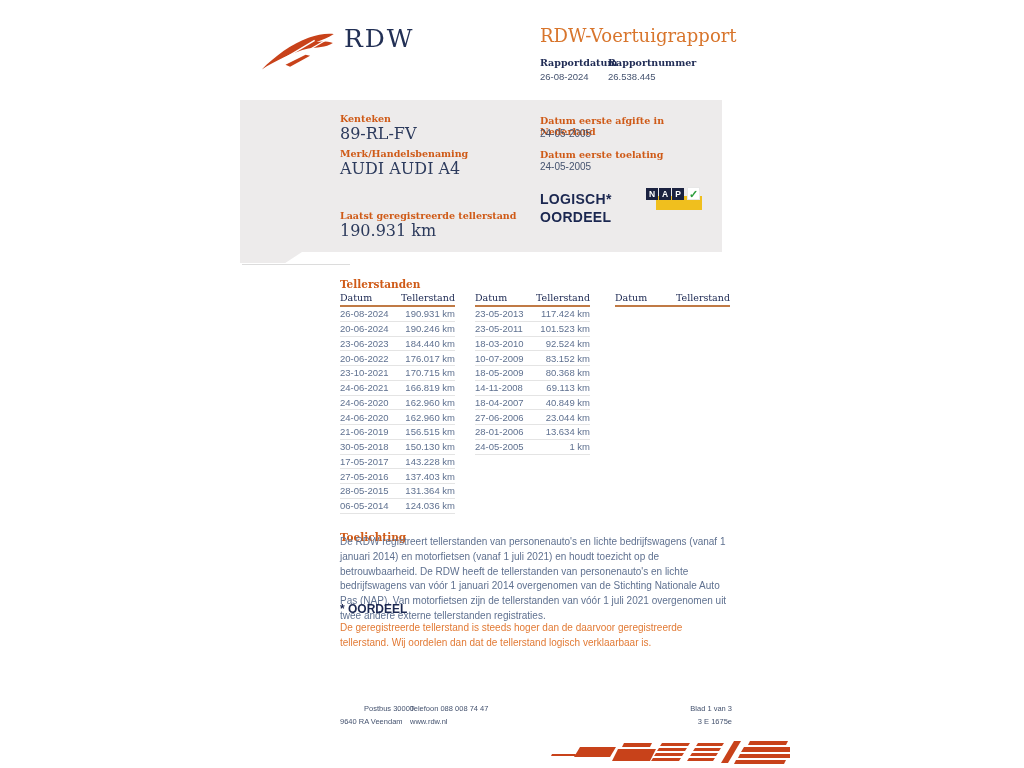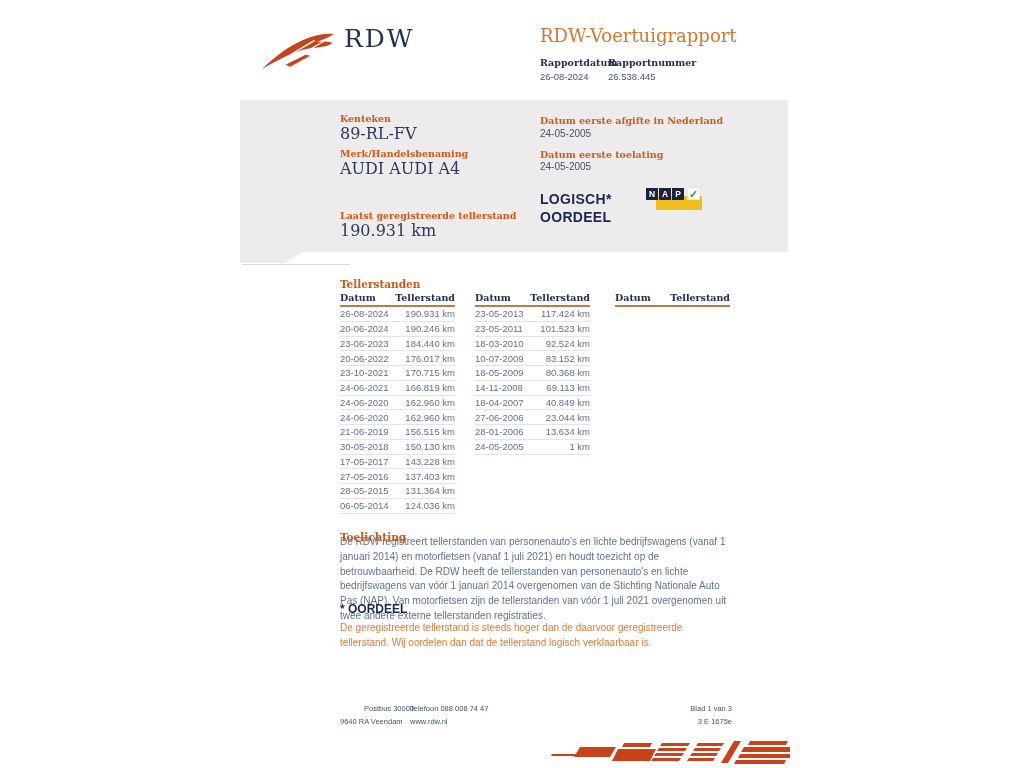--- a/index.html
+++ b/index.html
@@ -13,21 +13,21 @@
   #logo-word { position:absolute; left:84px; top:6px; font-family:"DejaVu Serif", serif;
                font-size:25px; letter-spacing:2px; color:#223055; }
   #report-title { position:absolute; left:540px; top:25px; font-family:"DejaVu Serif", serif;
                   font-size:18px; color:#d8752c; }
   .hdr-meta { position:absolute; top:57px; width:120px; }
   .hdr-meta .lbl { font-family:"DejaVu Serif", serif; font-weight:bold; font-size:9.5px; color:#202c55; }
   .hdr-meta .val { font-size:9.5px; color:#45536f; margin-top:3px; }
   #meta-date { left:540px; } #meta-num { left:608px; }
 
   
-  #panel { position:absolute; left:240px; top:100px; width:548px; height:152px; background:#edebeb;padding-left:42px; }
+  #panel { position:absolute; left:240px; top:100px; width:482px; height:152px; background:#edebeb;padding-left:42px; }
   #panel-tab { position:absolute; left:240px; top:252px; width:62px; height:11px; background:#edebeb;
                clip-path:polygon(0 0,100% 0,73% 100%,0 100%); }
   #panel-tab-line { position:absolute; left:242px; top:264px; width:108px; height:1px; background:#dcdcdc; }
   .olabel { font-family:"DejaVu Serif", serif; font-weight:bold; font-size:9.5px; color:#cf5a17; }
   .bigval { font-family:"DejaVu Serif", serif; font-size:16px; color:#2c3a5c; }
   .smval  { font-size:10px; color:#45536f; }
   .pan { position:absolute; }
 
   #oordeel { font-weight:bold; font-size:14px; line-height:18px; color:#1b2750; letter-spacing:.3px; }
 
@@ -40,21 +40,21 @@
                border:1px solid #e8e8e8; color:#2e9e3e; font-size:11px; font-weight:bold;
                text-align:center; line-height:12px; }
 
   
   #ts-title { position:absolute; left:340px; top:278px; }
   .sec-title { font-family:"DejaVu Serif", serif; font-weight:bold; font-size:10.5px; color:#cf5a17; }
   .tsgroup { position:absolute; top:292px; width:115px; }
   #tsg0 { left:340px; } #tsg1 { left:475px; } #tsg2 { left:615px; }
   .tshead { display:flex; justify-content:space-between; border-bottom:2px solid #c07a45;
             padding-bottom:2px; }
-  .tshead span { font-family:"DejaVu Serif", serif; font-weight:bold; font-size:9.5px; color:#202c55; }
+  .tshead span { font-family:"DejaVu Serif", serif; font-weight:normal; font-size:9.5px; color:#202c55; }
   .tsrow { display:flex; justify-content:space-between; height:14.75px; align-items:center;
            border-bottom:1px solid #e4e4e4; font-size:9.5px; color:#5f7190; }
 
   
   #toe-title { position:absolute; left:340px; top:519px;margin-top:12px; }
   #toe-body  { position:absolute; left:340px; top:535px; width:394px; font-size:10px;
                line-height:14.8px; color:#5f7190; }
   #log-title { position:absolute; left:340px; top:602px; font-weight:bold; font-size:12px; color:#1b2750; }
   #log-body  { position:absolute; left:340px; top:620px; width:394px; font-size:10px;
                line-height:15px; color:#e27a35; }

